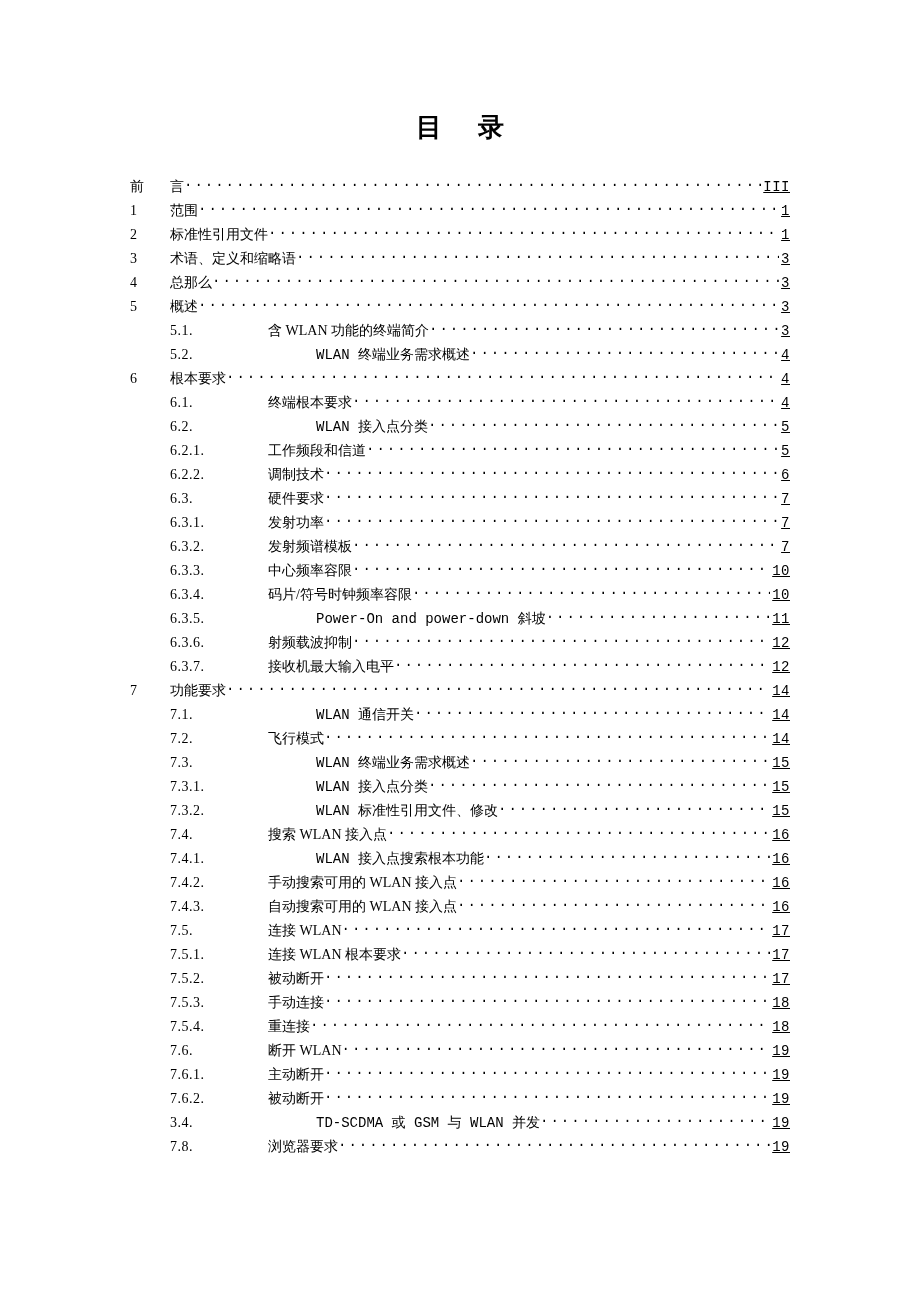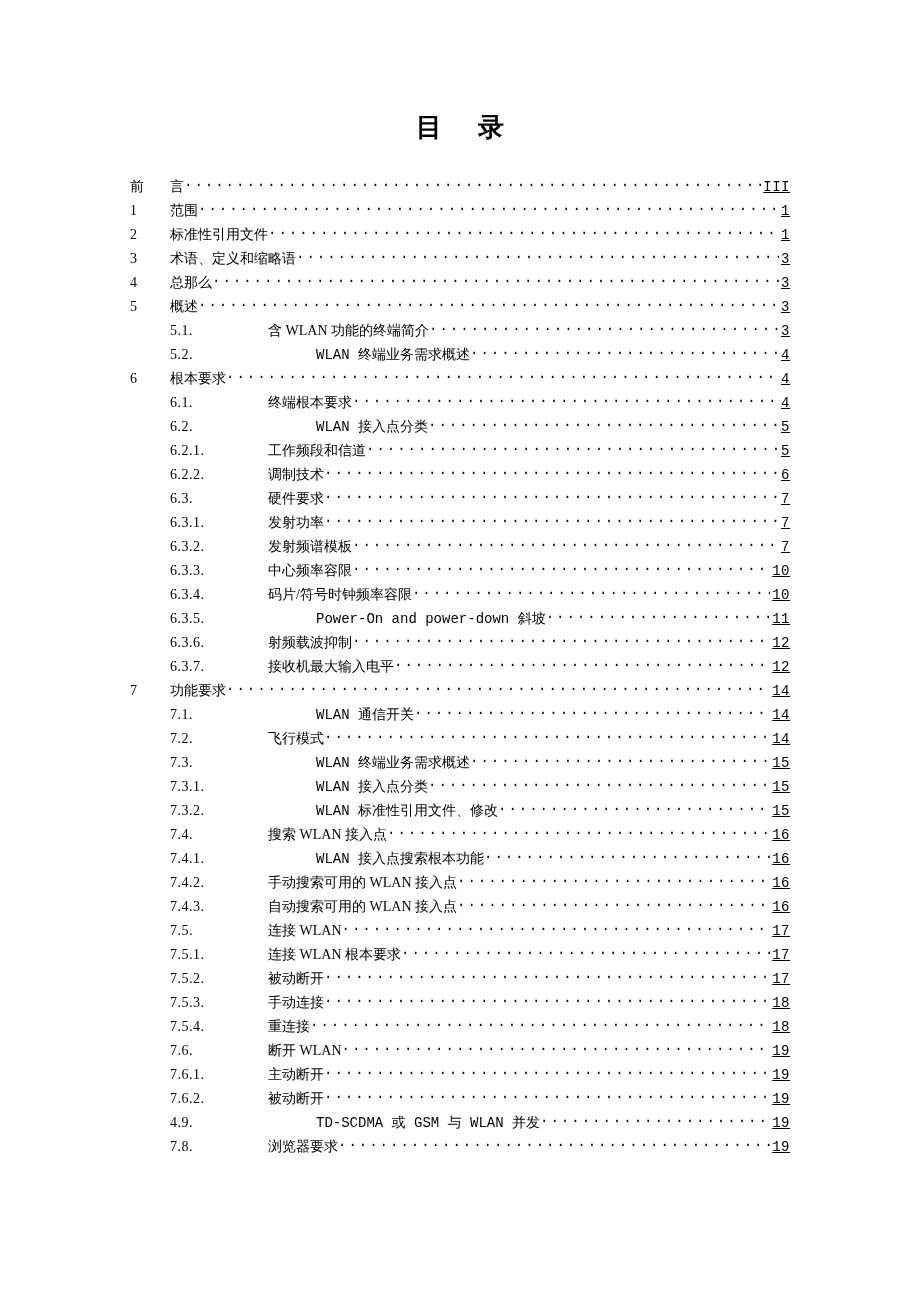--- a/index.html
+++ b/index.html
@@ -342,21 +342,21 @@
       </div>
       <div class="row">
         <span class="col-num"></span>
         <span class="col-sub">7.6.2.</span>
         <span class="col-text">被动断开</span>
         <span class="leader"></span>
         <span class="page-num">19</span>
       </div>
       <div class="row">
         <span class="col-num"></span>
-        <span class="col-sub">4.9.</span>
+        <span class="col-sub">3.4.</span>
         <span class="col-text mono">TD-SCDMA 或 GSM 与 WLAN  并发</span>
         <span class="leader"></span>
         <span class="page-num">19</span>
       </div>
       <div class="row">
         <span class="col-num"></span>
         <span class="col-sub">7.8.</span>
         <span class="col-text">浏览器要求</span>
         <span class="leader"></span>
         <span class="page-num">19</span>

